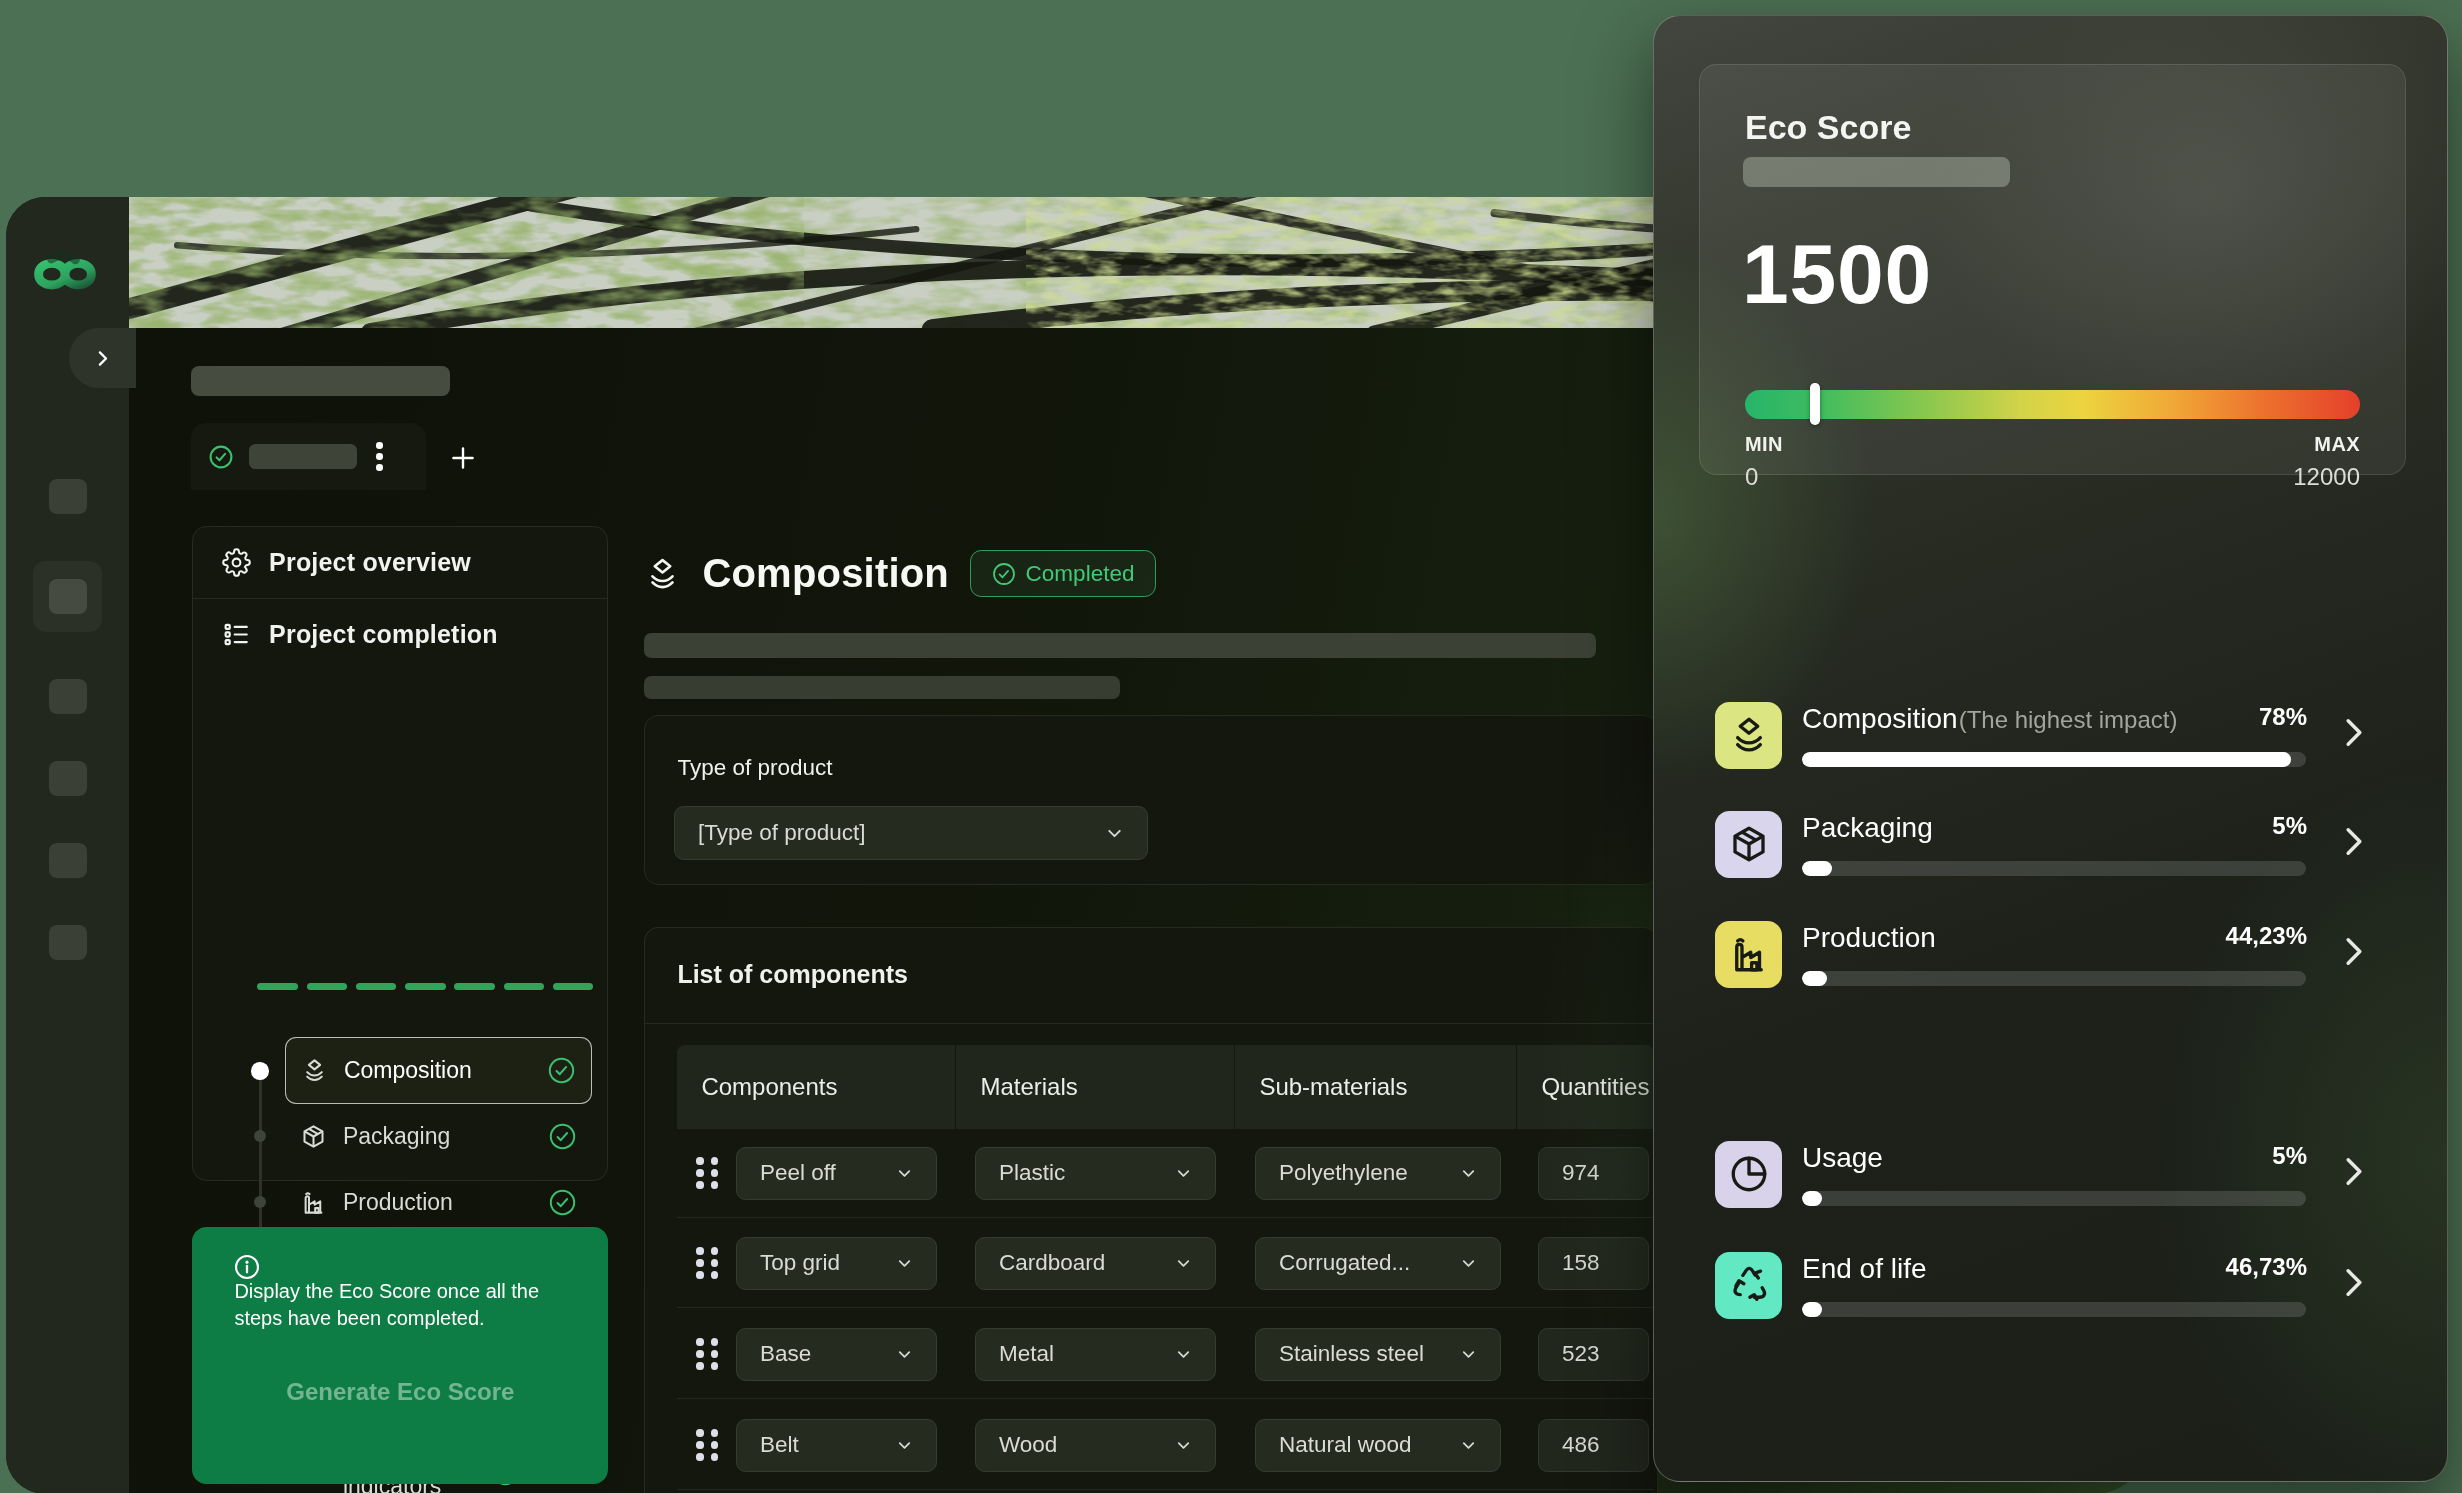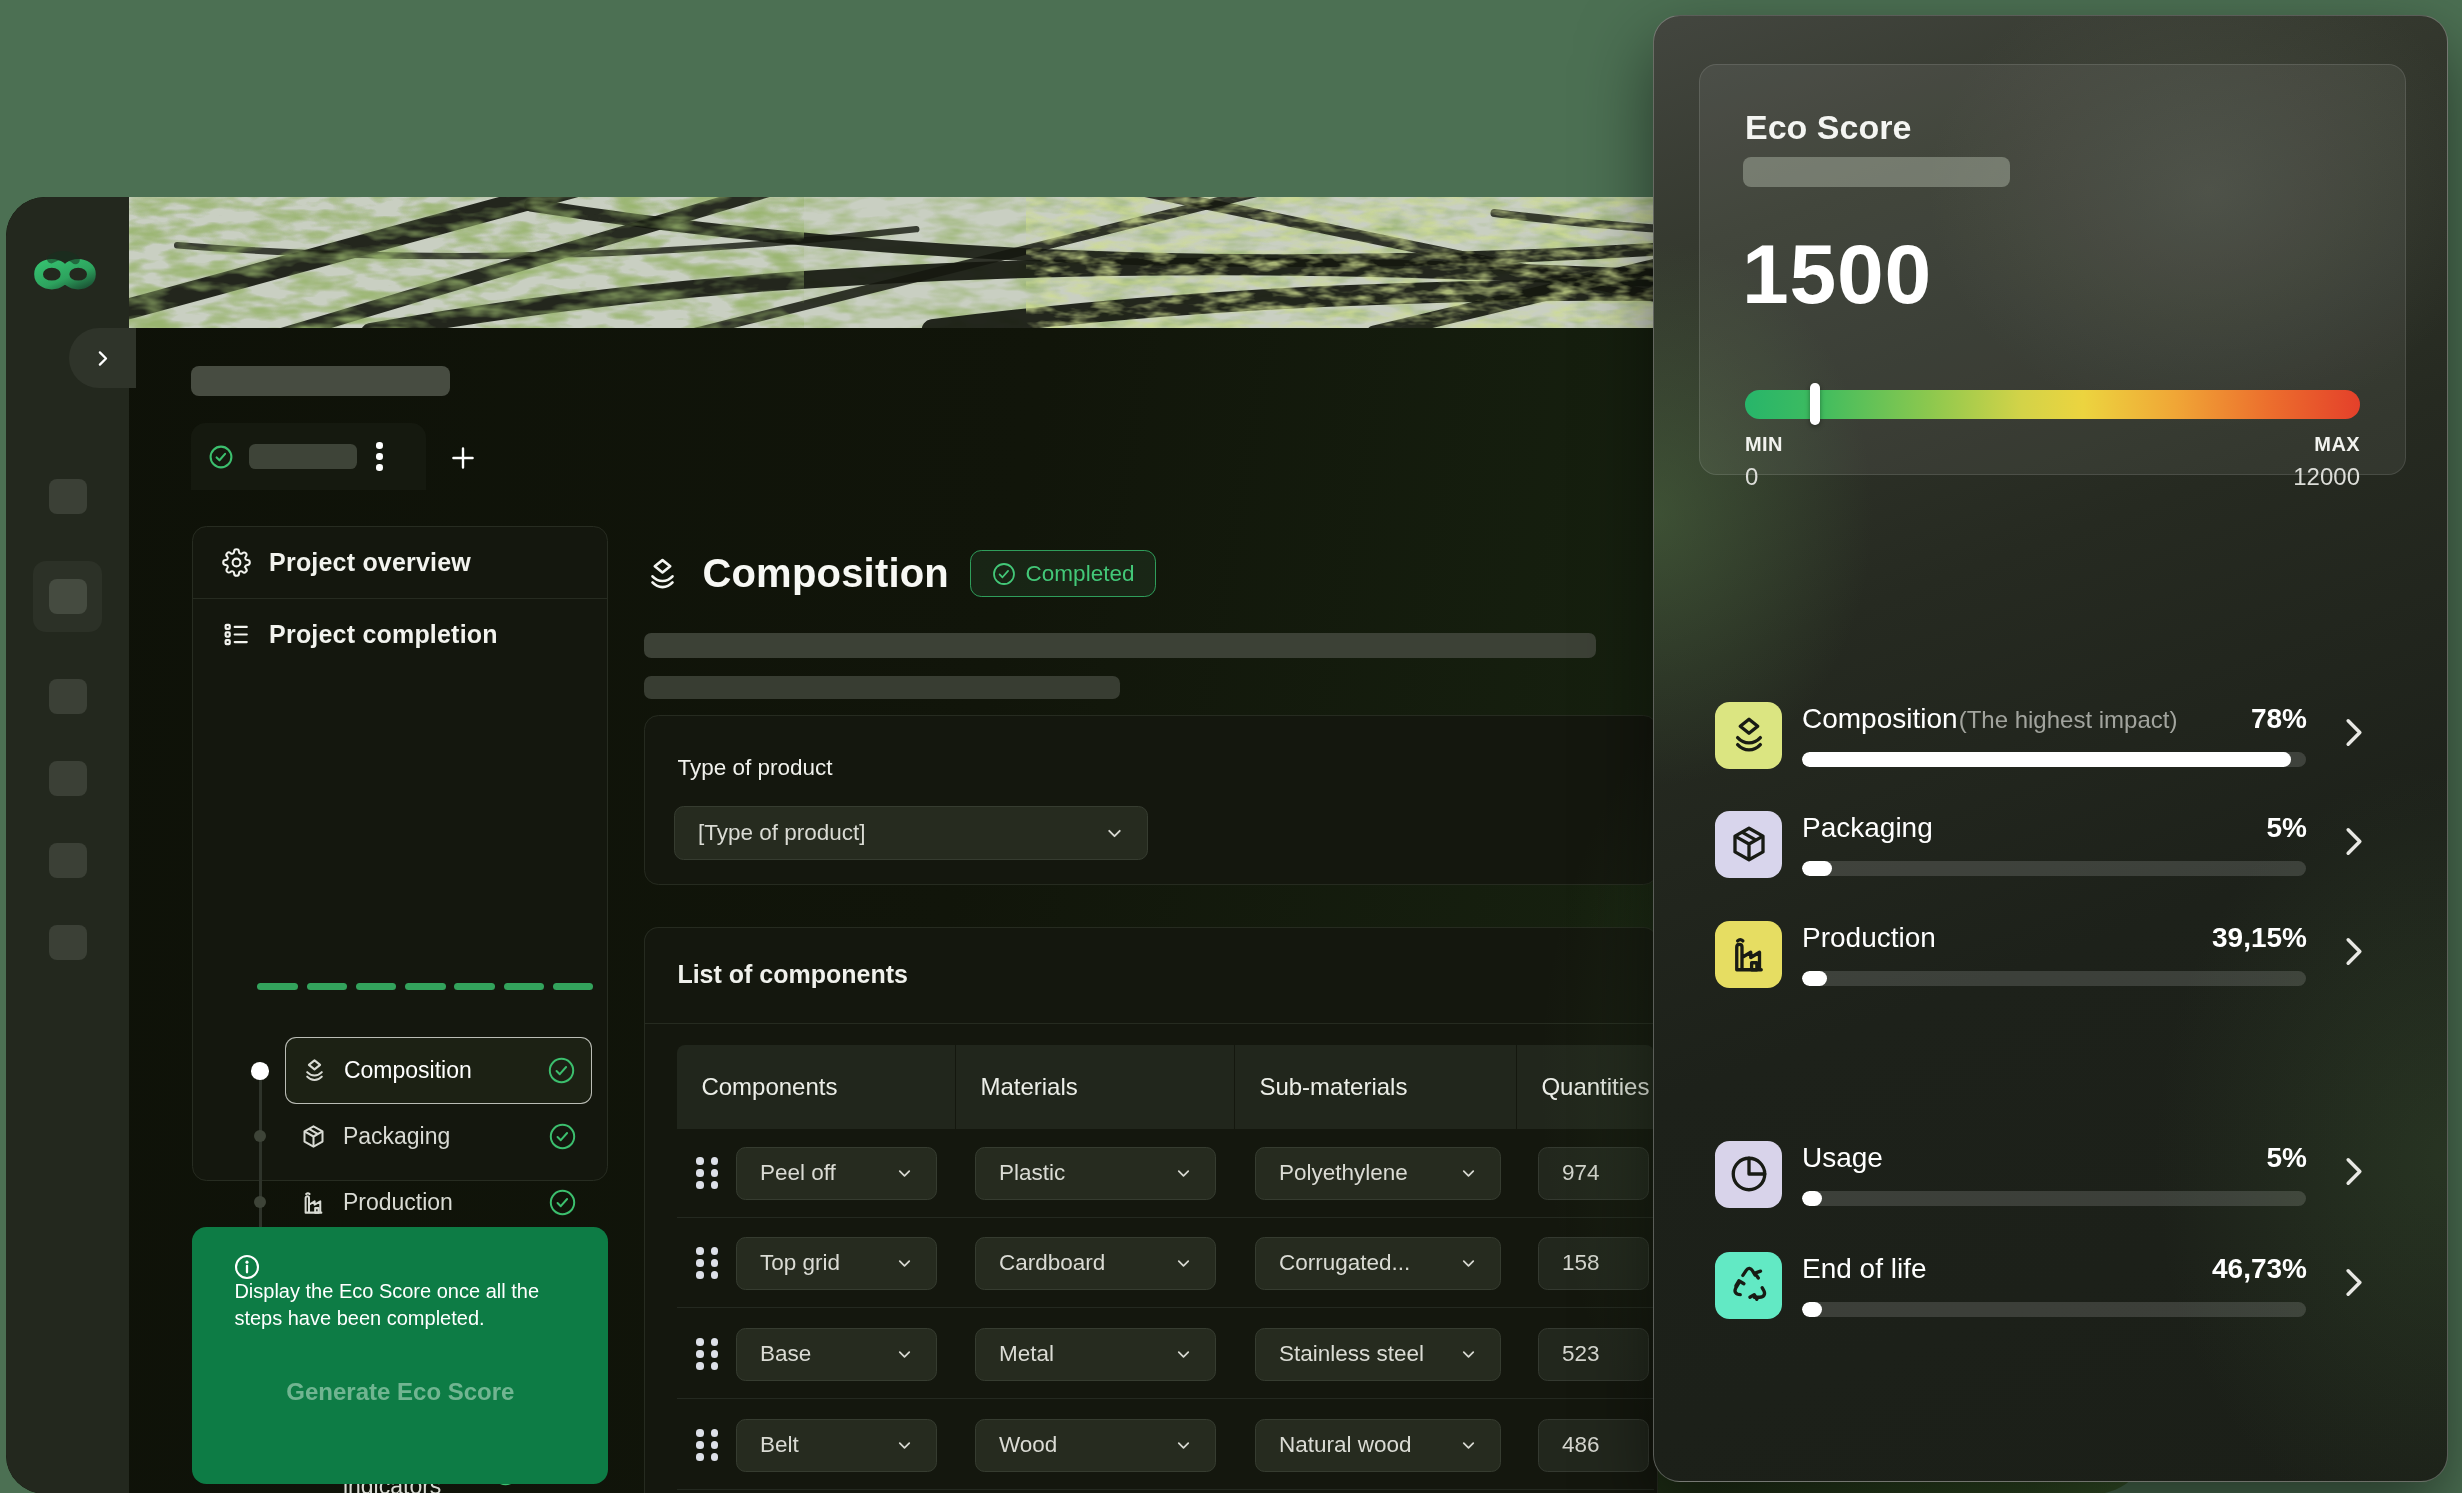--- a/index.html
+++ b/index.html
@@ -145,21 +145,21 @@
   .etab { height:72px; margin:0 6.4px; flex:1; display:flex; align-items:center; justify-content:center;
           border-radius:13px; font-size:27px; color:#d5cfe2; cursor:pointer; }
   .etab.active { background:rgba(255,255,255,.10); border:0.8px solid rgba(255,255,255,.25); color:#ffffff; font-weight:500; }
 
   .imp { position:absolute; left:45px; width:707px; height:109px; cursor:pointer; }
   .imp .tile { position:absolute; left:16px; top:21px; width:67px; height:67px; border-radius:14.5px;
                display:flex; align-items:center; justify-content:center; color:#181b14; }
   .imp .tile svg { width:42px; height:42px; }
   .imp .iname { position:absolute; left:103px; top:22.5px; color:#ffffff; font-size:28px; font-weight:500; white-space:nowrap; }
   .imp .inote { color:#a2a49e; font-size:24px; font-weight:400; margin-left:1px; }
-  .imp .ipct { position:absolute; right:99px; top:22.5px; color:#ffffff; font-size:28px; font-weight:600;text-align:center; }
+  .imp .ipct { position:absolute; right:99px; top:22.5px; color:#ffffff; font-size:24px; font-weight:600;text-align:center; }
   .imp .ichev { position:absolute; right:40px; top:34px; }
   .imp .bar { position:absolute; left:103px; top:71px; width:504px; height:15.3px; border-radius:8px;
               background:rgba(255,255,255,.14); overflow:hidden; }
   .imp .fill { height:100%; border-radius:8px; background:#ffffff; min-width:14.5px; }
 </style>
 </head>
 <body>
 
 <div class="stage">
 
@@ -601,21 +601,21 @@
 
     <div class="imp" style="top:884px;">
       <div class="tile" style="background: rgb(230, 221, 98);">
         <svg viewBox="0 0 24 24" fill="none" stroke="currentColor" stroke-width="1.9" stroke-linecap="round" stroke-linejoin="round">
             <path d="M5 21V8c0-2 3-2 3 0v13M5 21h14M8 14l5-3v3l5-3v10"></path>
             <path d="M5.5 4.5c1-1 2-1 3 0"></path>
             <rect x="13.5" y="17" width="3" height="4"></rect>
           </svg>
       </div>
       <div class="iname"><span>Production</span></div>
-      <div class="ipct">39,15%</div>
+      <div class="ipct">44,23%</div>
       <svg class="ichev" width="24" height="35" viewBox="0 0 16 24" fill="none" stroke="#e8e8e4" stroke-width="2.4" stroke-linecap="round" stroke-linejoin="round">
           <path d="M4 4l8 8-8 8"></path>
         </svg>
       <div class="bar">
           <div class="fill" style="width: 5%;"></div>
         </div>
     </div>
 
 
     <div class="imp" style="top:1104px;">

